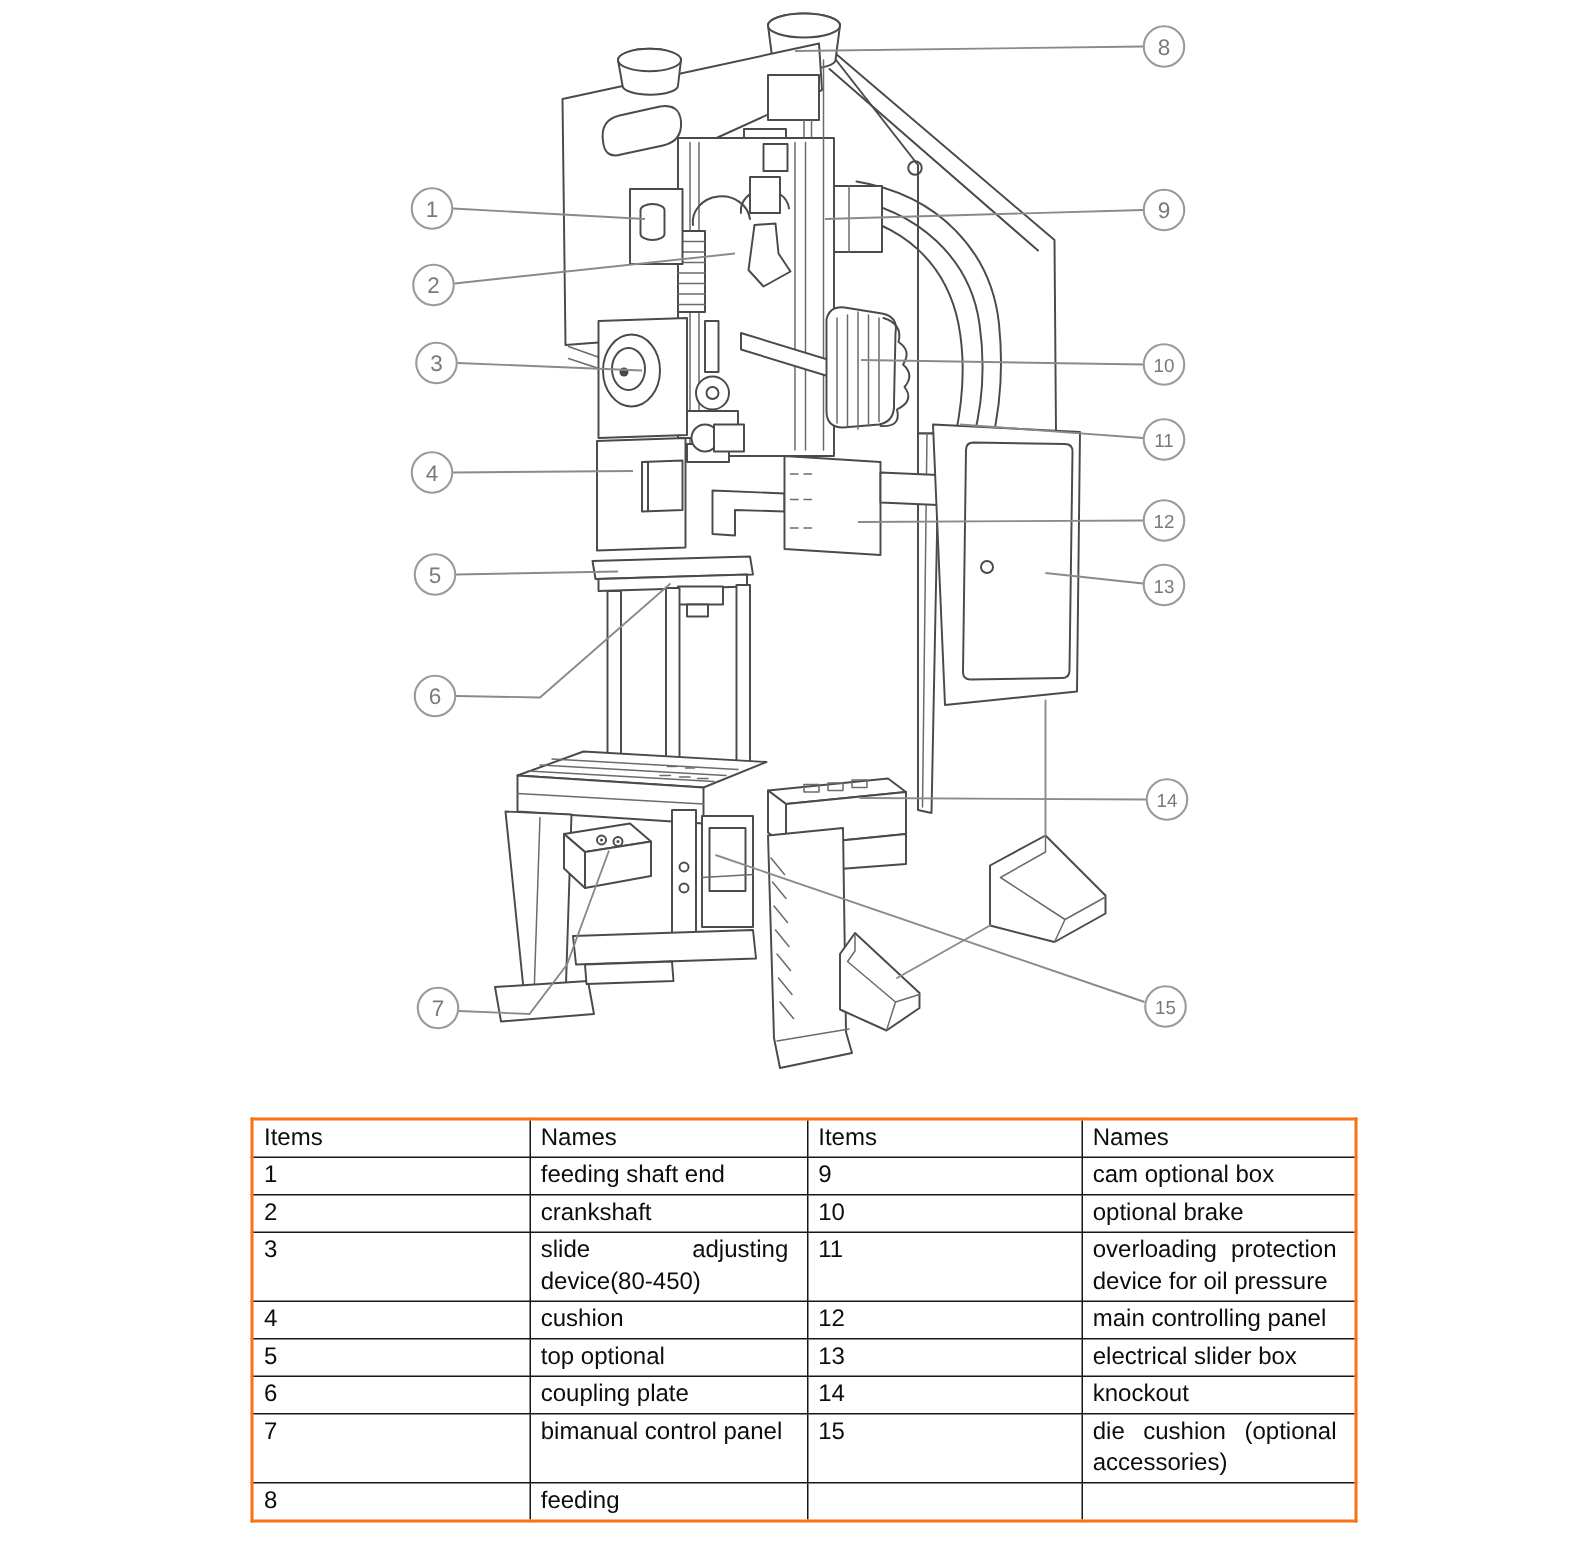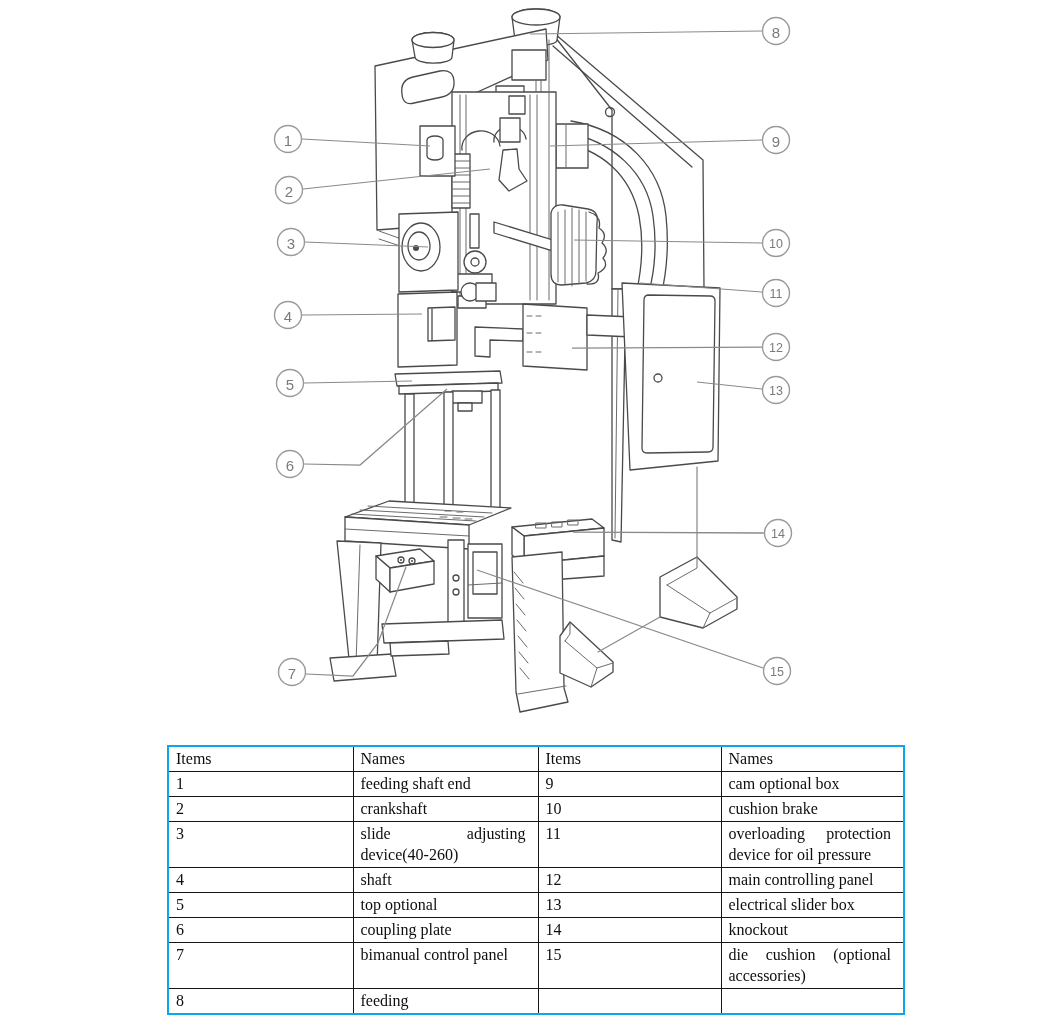--- a/index.html
+++ b/index.html
@@ -11,21 +11,21 @@
   .mech .w{fill:#ffffff;}
   .mech .thin{stroke:#6b6b6b;stroke-width:1;}
   .mech .dot{fill:#4a4a4a;stroke:none;}
   .leader{fill:none;stroke:#8a8a8a;stroke-width:1.25;}
   .callout-circle{fill:#ffffff;stroke:#9a9a9a;stroke-width:1.4;}
   .callout-num{font-family:"Liberation Sans",sans-serif;font-size:15px;fill:#7a7a7a;
                text-anchor:middle;dominant-baseline:central;}
   .callout-num.two{font-size:12.5px;}
   
   .parts-table{position:absolute;left:167px;top:745px;width:736px;border-collapse:collapse;
-               table-layout:fixed;border:2px solid #0ea5e9;font-family:Liberation Serif, serif;}
+               table-layout:fixed;border:2px solid #f97316;}
   .parts-table th,.parts-table td{border:1.4px solid #161616;vertical-align:top;
                font-size:16px;line-height:21px;font-weight:400;color:#0d0d0d;
                padding:1px 12px 2px 7px;overflow:hidden;}
   .parts-table th{text-align:left;}
   .parts-table td.c-name{text-align:justify;}
 </style>
 </head>
 <body>
 
 <div class="stage">
@@ -272,31 +272,31 @@
         <tr>
           <td class="c-item">1</td>
           <td class="c-name">feeding shaft end</td>
           <td class="c-item">9</td>
           <td class="c-name">cam optional box</td>
         </tr>
         <tr>
           <td class="c-item">2</td>
           <td class="c-name">crankshaft</td>
           <td class="c-item">10</td>
-          <td class="c-name">cushion brake</td>
+          <td class="c-name">optional brake</td>
         </tr>
         <tr>
           <td class="c-item">3</td>
-          <td class="c-name">slide adjusting device(40-260)</td>
+          <td class="c-name">slide adjusting device(80-450)</td>
           <td class="c-item">11</td>
           <td class="c-name">overloading protection device for oil pressure</td>
         </tr>
         <tr>
           <td class="c-item">4</td>
-          <td class="c-name">shaft</td>
+          <td class="c-name">cushion</td>
           <td class="c-item">12</td>
           <td class="c-name">main controlling panel</td>
         </tr>
         <tr>
           <td class="c-item">5</td>
           <td class="c-name">top optional</td>
           <td class="c-item">13</td>
           <td class="c-name">electrical slider box</td>
         </tr>
         <tr>

